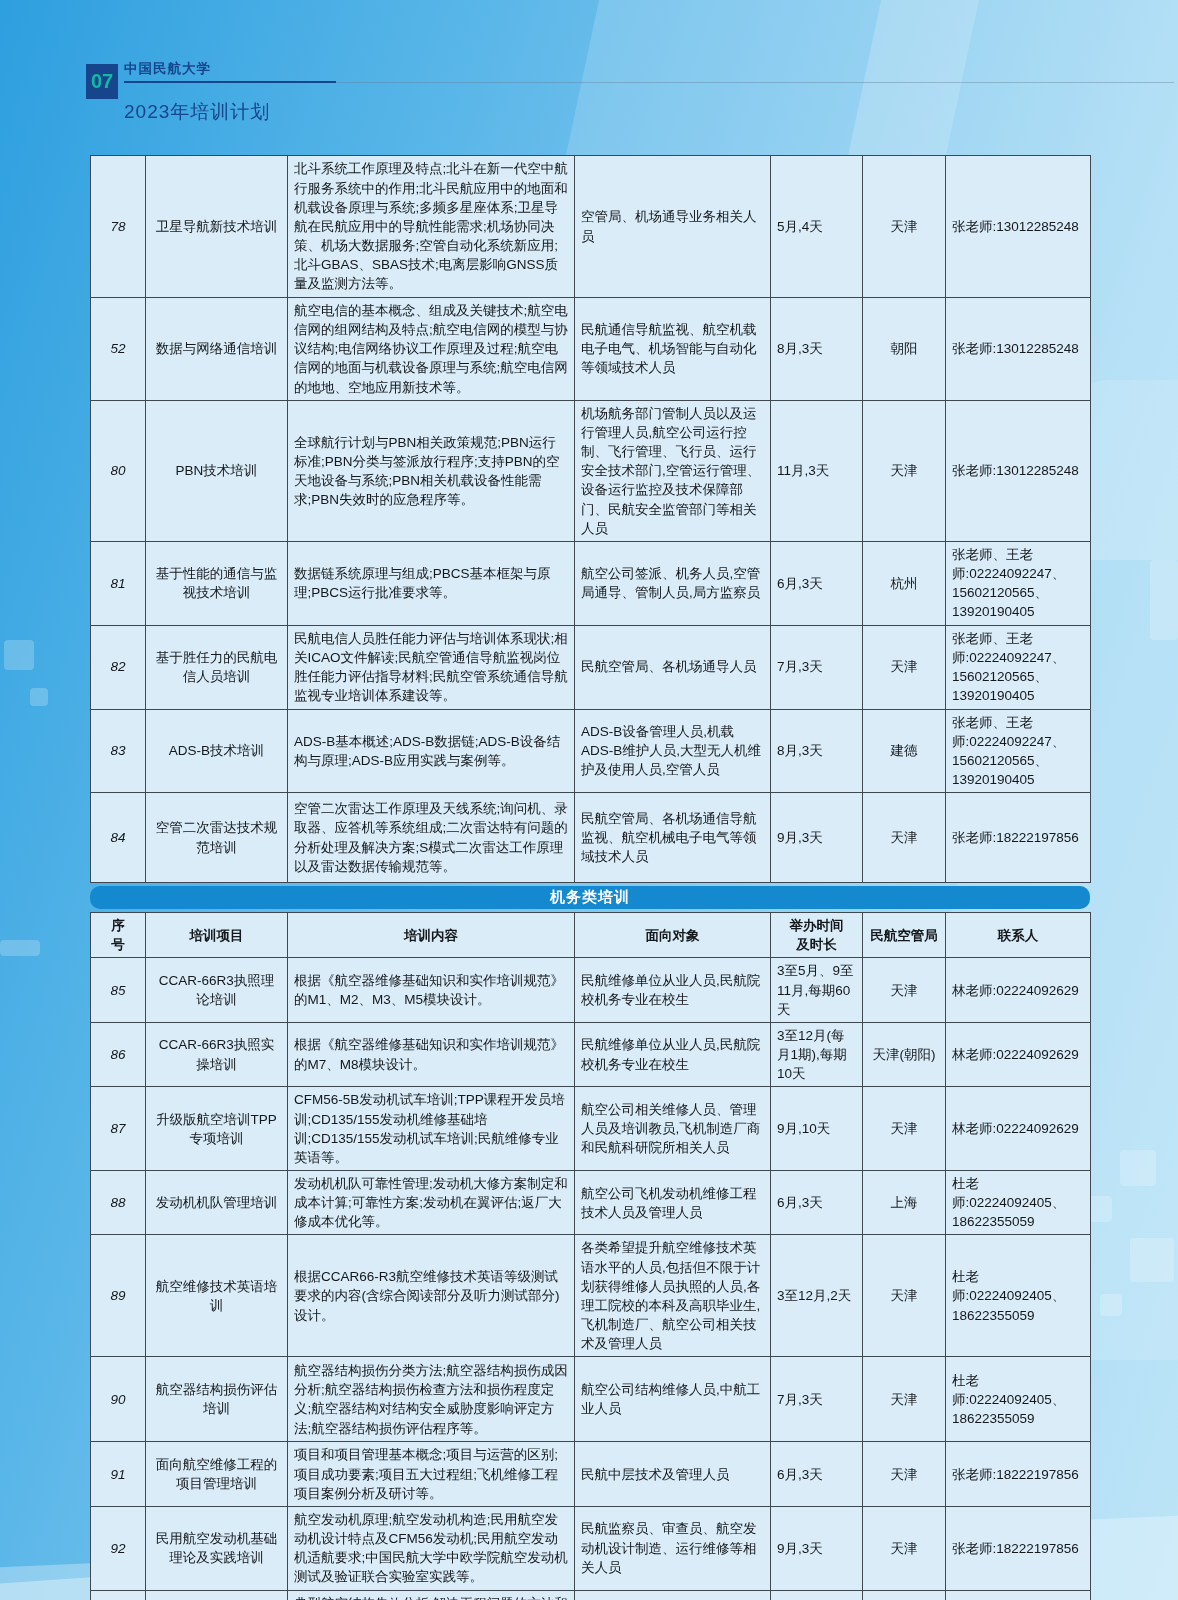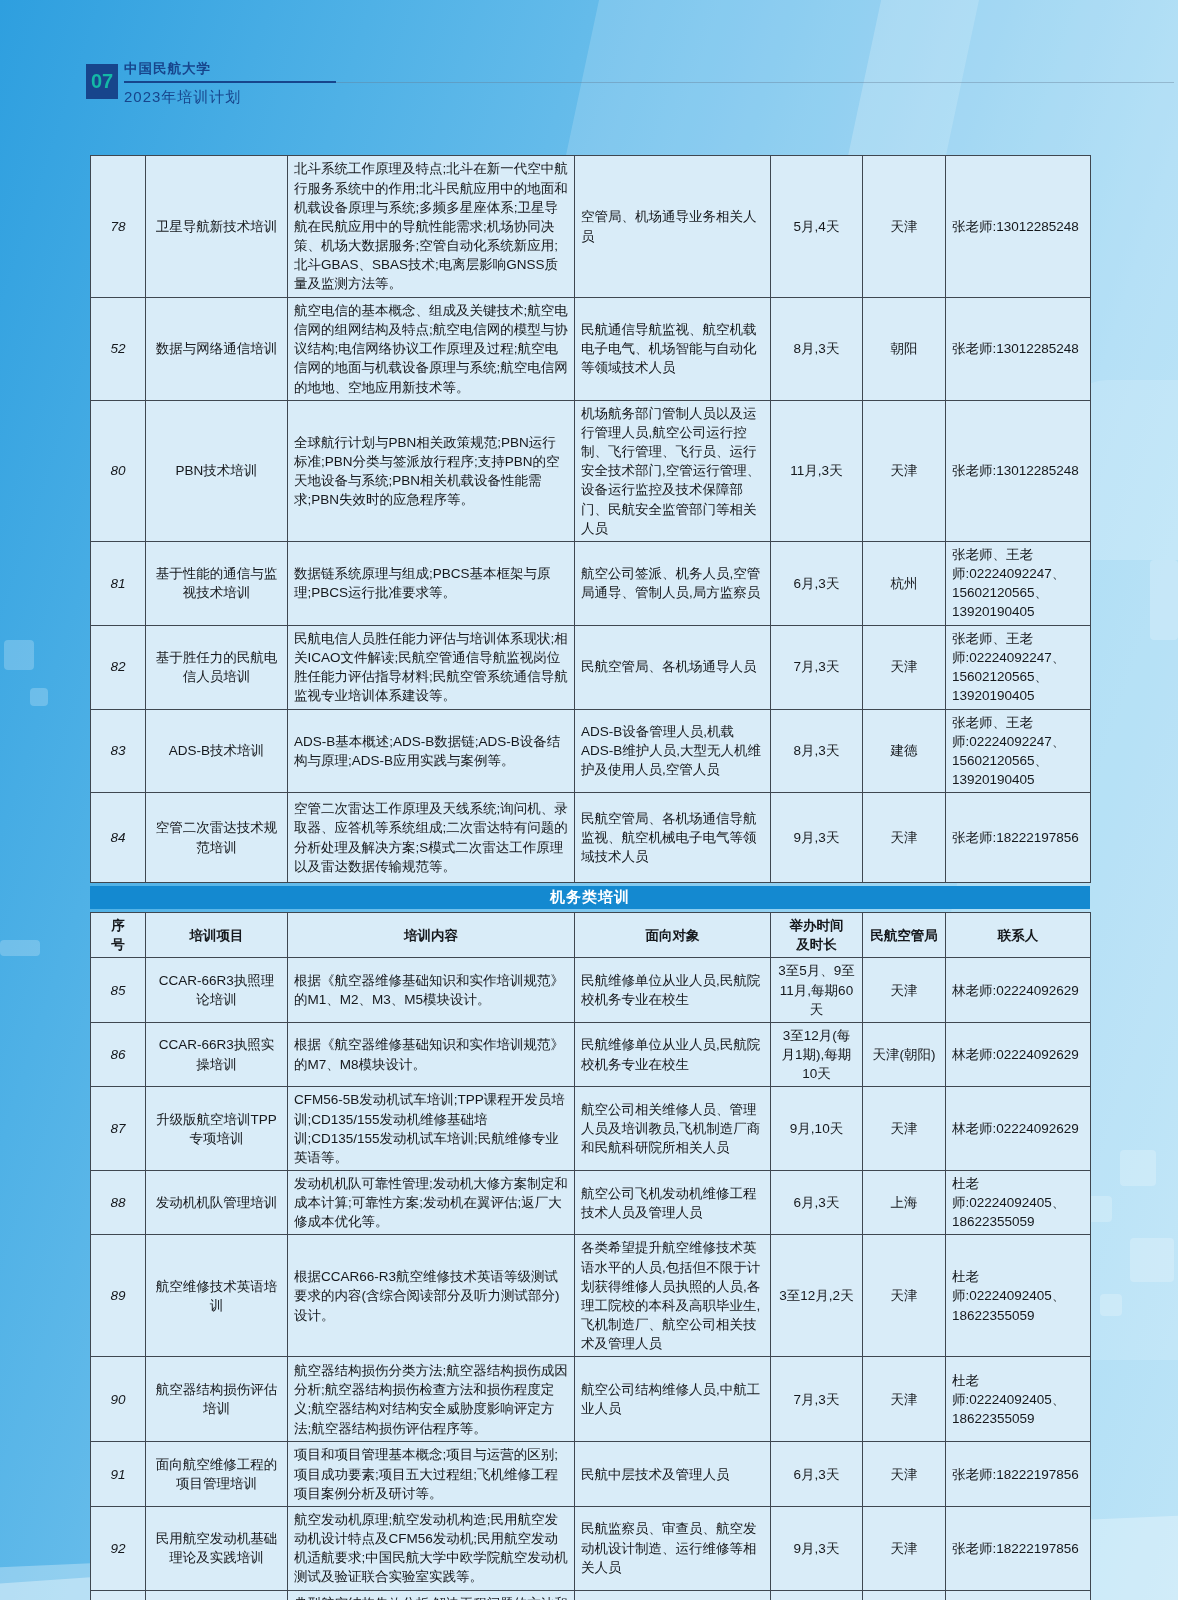--- a/index.html
+++ b/index.html
@@ -31,43 +31,43 @@
   
   .hdr{position:absolute;z-index:2;left:0;top:0;width:100%;}
   .hdr-badge{
     position:absolute;left:86px;top:64px;width:32px;height:35px;
     background:#17458c;color:#14b8a6;font-size:20px;font-weight:bold;
     display:flex;align-items:center;justify-content:center;
   }
   .hdr-org{position:absolute;left:124px;top:60px;font-size:13.5px;font-weight:bold;color:#17458c;letter-spacing:1px;}
   .hdr-rule-navy{position:absolute;left:124px;top:81px;width:212px;height:2px;background:#17458c;}
   .hdr-rule-thin{position:absolute;left:336px;top:82px;width:838px;height:1px;background:rgba(100,125,150,0.40);}
-  .hdr-sub{position:absolute;left:124px;top:88px;font-size:15px;color:#17458c;letter-spacing:1px;}
+  .hdr-sub{position:absolute;left:124px;top:99px;font-size:19px;color:#17458c;letter-spacing:1px;}
 
   
   .content-col{position:absolute;z-index:1;left:90px;top:155px;width:1000px;}
   table.plan{border-collapse:collapse;table-layout:fixed;width:1000px;}
   table.plan td,table.plan th{
     border:1px solid #3f4750;
     font-size:13.5px;color:#15181c;line-height:1.42;
     vertical-align:middle;overflow:hidden;
     padding:3px 6px;
     background:#d9ecf8;
   }
   td.c-seq{background:#29a7e1;color:#ffffff;text-align:center;font-size:14px;font-style:italic;}
   td.c-project{text-align:center;}
   td.c-content{text-align:left;padding:3px 8px;}
   td.c-audience{text-align:left;padding:3px 8px;}
-  td.c-time{text-align:center;padding:3px 3px;}
+  td.c-time{text-align:left;padding:3px 3px;}
   td.c-location{text-align:center;padding:3px 2px;}
   td.c-contact{text-align:left;padding:3px 9px;}
   .section-bar{
     margin:3px 0;height:23px;background:#1489d0;color:#ffffff;
     display:flex;align-items:center;justify-content:center;
-    font-size:15px;font-weight:bold;letter-spacing:1px;
+    font-size:15px;font-weight:bold;letter-spacing:1px;border-radius:10px;
   }
   thead th{
     background:#1489d0;color:#ffffff;font-weight:bold;text-align:center;
     font-size:13.5px;padding:2px 2px;
   }
   th.h-time{white-space:pre-line;line-height:1.25;}
 </style>
 </head>
 <body>
 

